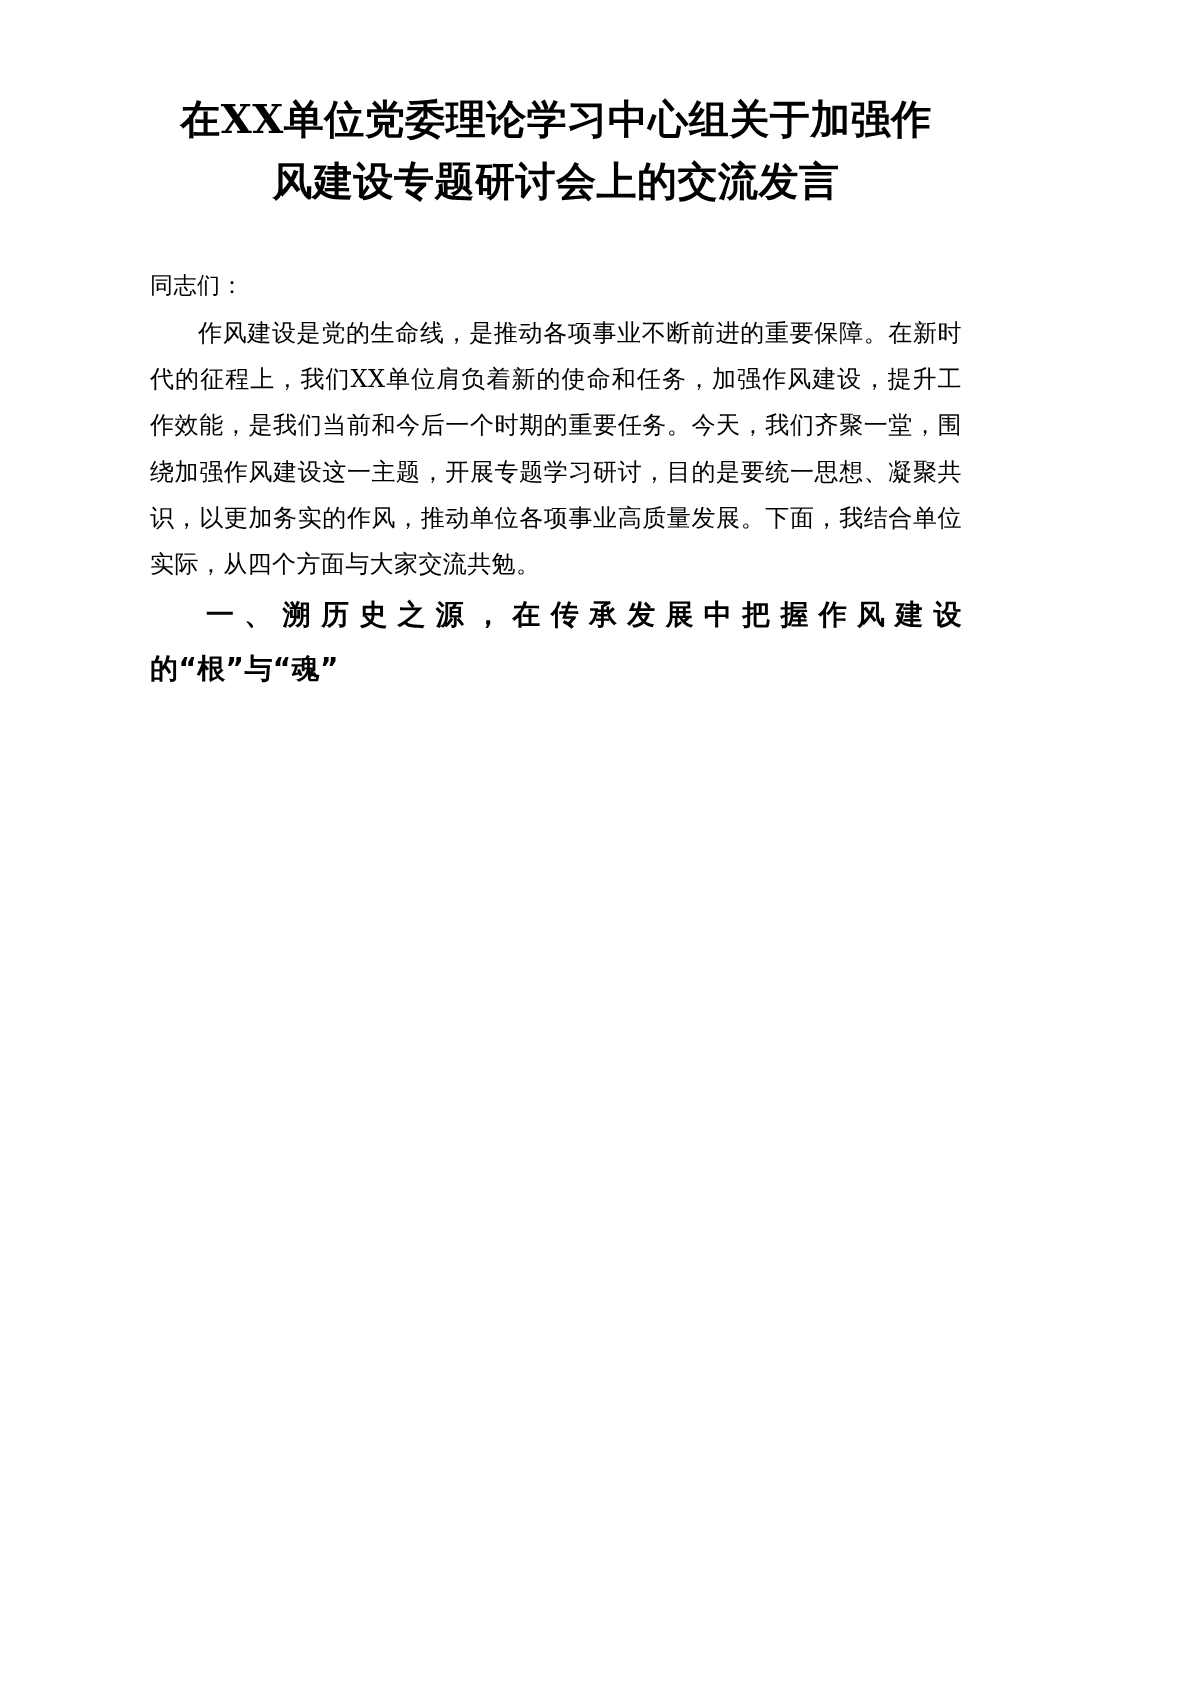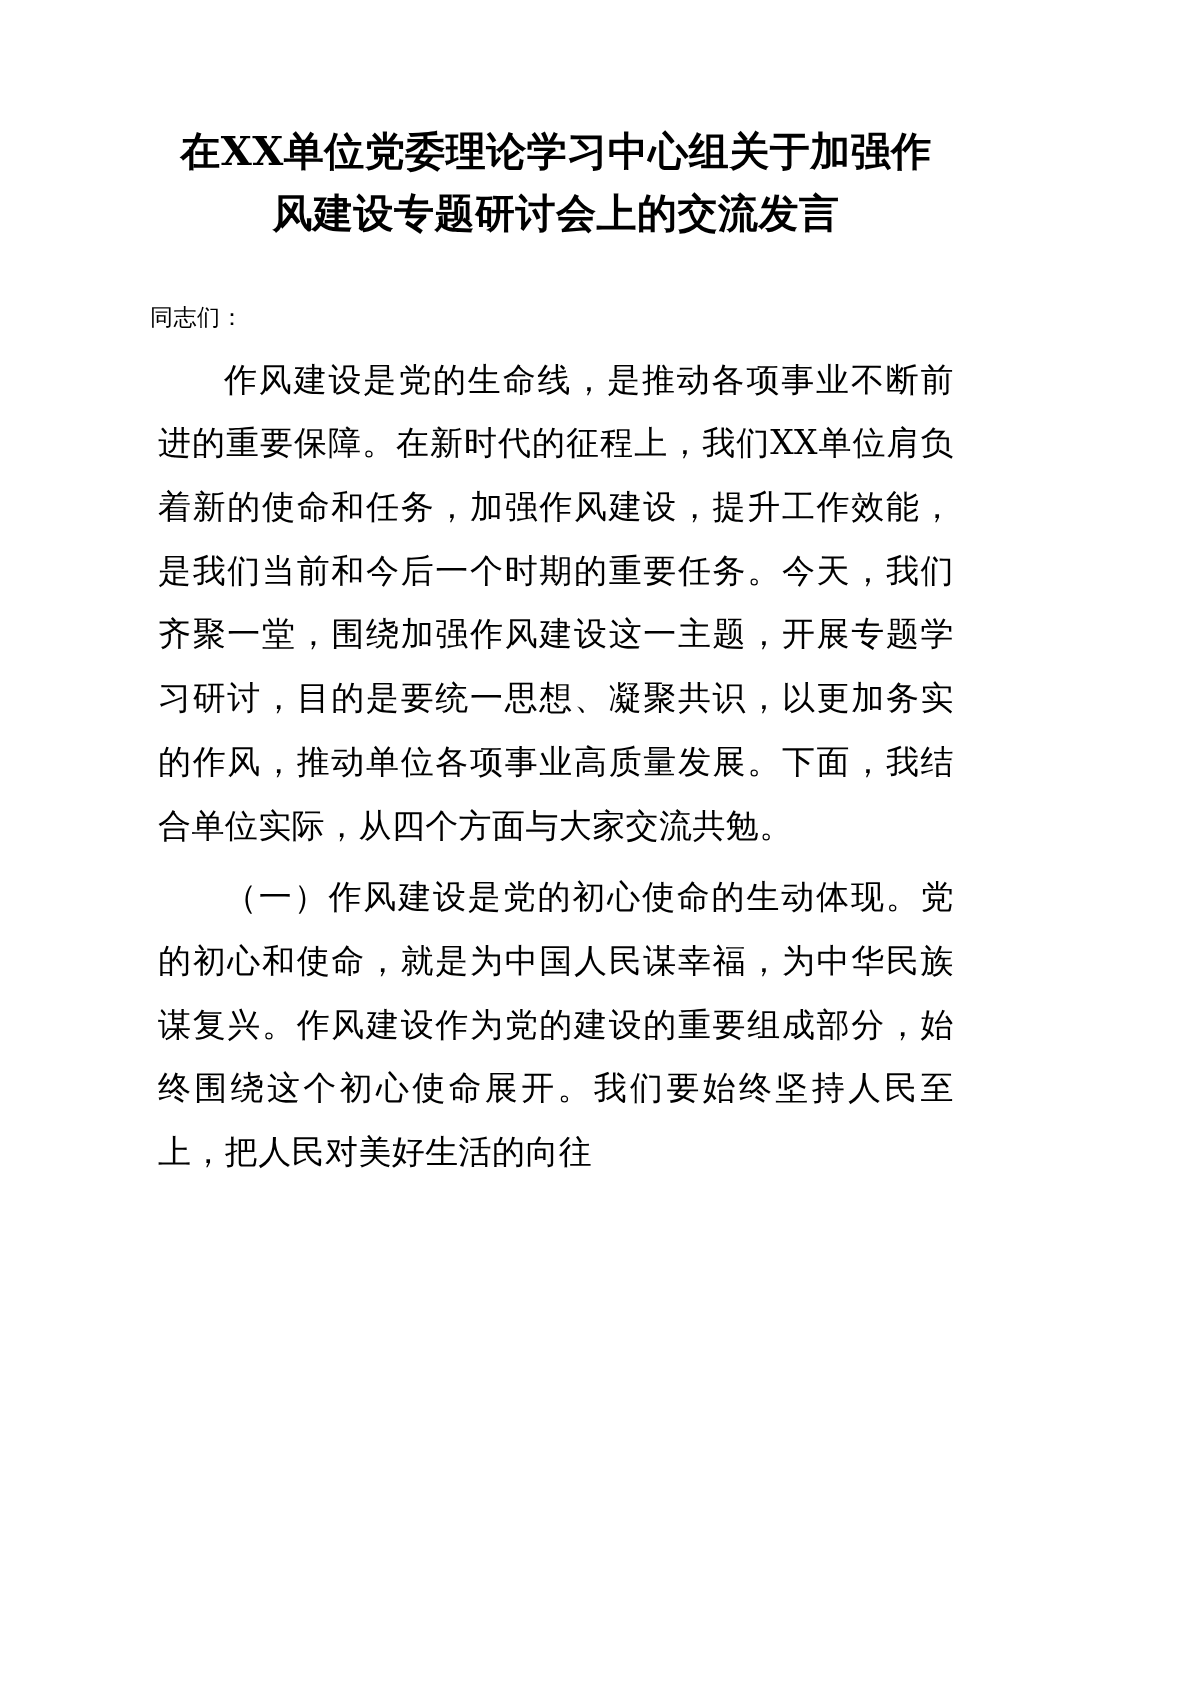--- a/index.html
+++ b/index.html
@@ -11,43 +11,43 @@
     width: 1190px;
     height: 1683px;
     font-family: "DejaVu Serif", "Liberation Serif", serif;
     color: #000000;
     overflow: hidden;
   }
   .page {
     box-sizing: border-box;
     width: 1112px;
     height: 1683px;
-    padding: 120px 150px 0 150px;
+    padding: 88px 150px 0 150px;
     background: #ffffff;
   }
   .doc-title {
     font-family: "DejaVu Serif", "Liberation Serif", serif;
     font-weight: 700;
     font-size: 40px;
     line-height: 1.55;
     text-align: center;
     letter-spacing: 0.5px;
     margin: 0 0 52px 0;
     padding: 0 10px;
   }
   .salutation {
     font-size: 23px;
     line-height: 1.9;
     margin: 0 0 2px 0;
     letter-spacing: 0.5px;
   }
   p.para {
-    font-size: 33px;
+    font-size: 24px;
     line-height: 1.93;
-    margin: 8px;
+    margin: 0;
     text-align: justify;
     text-justify: inter-ideograph;
     text-indent: 2em;
     letter-spacing: 0.4px;
   }
   p.heading {
     font-family: "DejaVu Sans", "Liberation Sans", sans-serif;
     font-weight: 700;
     font-size: 28px;
     line-height: 1.93;
@@ -61,17 +61,17 @@
 <body>
 
 <div class="page">
 
   <h1 class="doc-title">在XX单位党委理论学习中心组关于加强作风建设专题研讨会上的交流发言</h1>
 
   <div class="salutation">同志们：</div>
 
   <p class="para">作风建设是党的生命线，是推动各项事业不断前进的重要保障。在新时代的征程上，我们XX单位肩负着新的使命和任务，加强作风建设，提升工作效能，是我们当前和今后一个时期的重要任务。今天，我们齐聚一堂，围绕加强作风建设这一主题，开展专题学习研讨，目的是要统一思想、凝聚共识，以更加务实的作风，推动单位各项事业高质量发展。下面，我结合单位实际，从四个方面与大家交流共勉。</p>
 
+  <p class="heading">一、溯历史之源，在传承发展中把握作风建设的“根”与“魂”</p>
 
 
-  <p class="para">（一）作风建设是党的初心使命的生动体现。党的初心和使命，就是为中国人民谋幸福，为中华民族谋复兴。作风建设作为党的建设的重要组成部分，始终围绕这个初心使命展开。我们要始终坚持人民至上，把人民对美好生活的向往</p>
 
 </div>
 
 </body></html>

